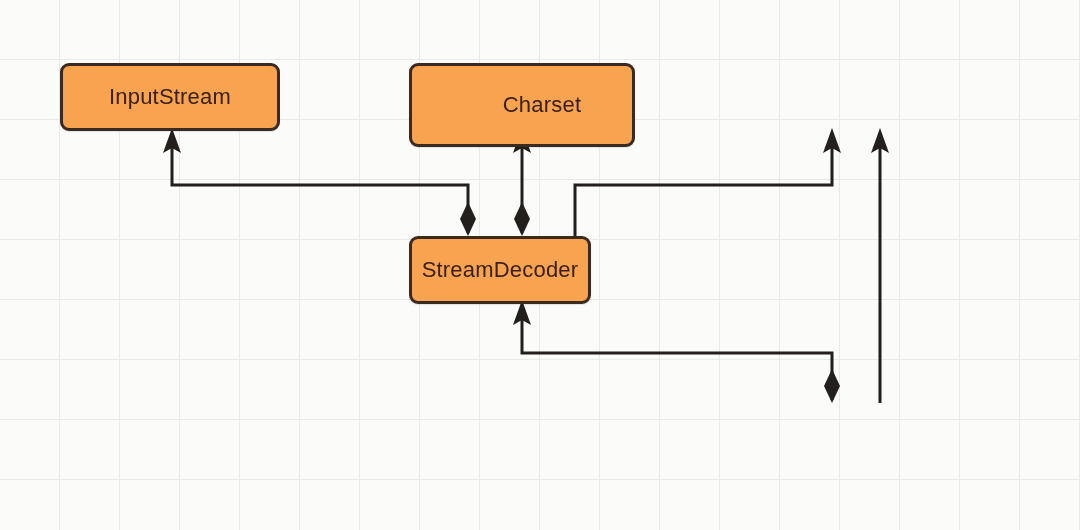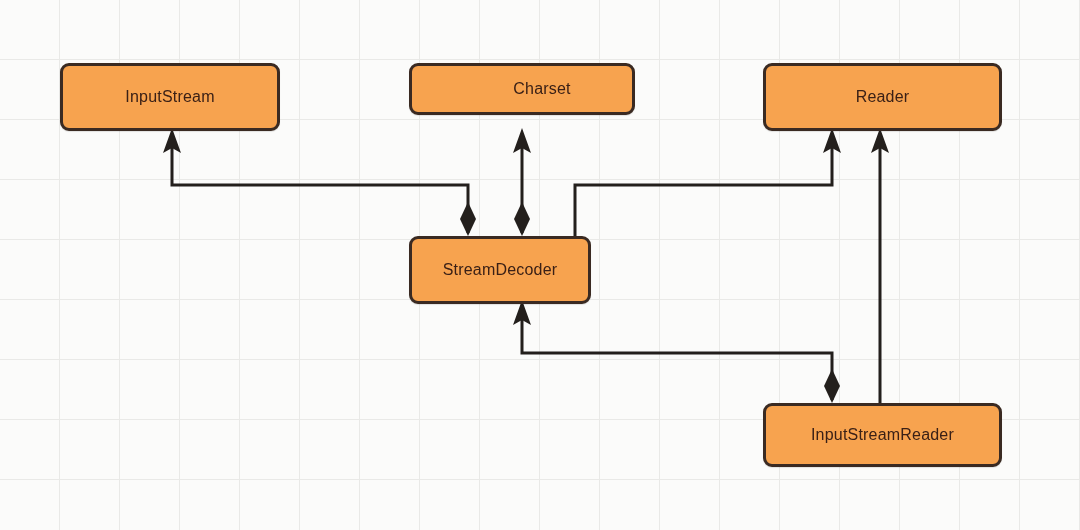--- a/index.html
+++ b/index.html
@@ -35,21 +35,21 @@
   .node {
     position: absolute;
     box-sizing: border-box;
     display: flex;
     align-items: center;
     justify-content: center;
     border-radius: 9px;
     border: 3px solid #3a2a22;
     background: #f7a34f;
     color: #3a2016;
-    font-size: 16px;
+    font-size: 22px;
     letter-spacing: 0.2px;
     text-align: center;
     box-shadow: 0 1px 1px rgba(0,0,0,0.10);
     z-index: 2;
   }
   .edge-line {
     fill: none;
     stroke: #231f1c;
     stroke-width: 3;
     stroke-linecap: butt;
@@ -94,29 +94,23 @@
       <path class="edge-line" d="M 880 403 L 880 142"></path>
       <polygon class="edge-head" points="880,128 871,153 880,148 889,153"></polygon>
     </g>
 
   </svg>
 
   <div class="node" style="left:60px; top:63px; width:220px; height:68px;">
     <span>InputStream</span>
   </div>
 
-  <div class="node" style="left:409px; top:63px; width:226px; height:52px;padding-left:40px;">
+  <div class="node" style="left:409px; top:63px; width:226px; height:84px;padding-left:40px;">
     <span>Charset</span>
   </div>
 
-  <div class="node" style="left:763px; top:63px; width:239px; height:68px;">
-    <span>Reader</span>
-  </div>
 
   <div class="node" style="left:409px; top:236px; width:182px; height:68px;">
     <span>StreamDecoder</span>
   </div>
 
-  <div class="node" style="left:763px; top:403px; width:239px; height:64px;">
-    <span>InputStreamReader</span>
-  </div>
 
 </div>
 
 </body></html>

